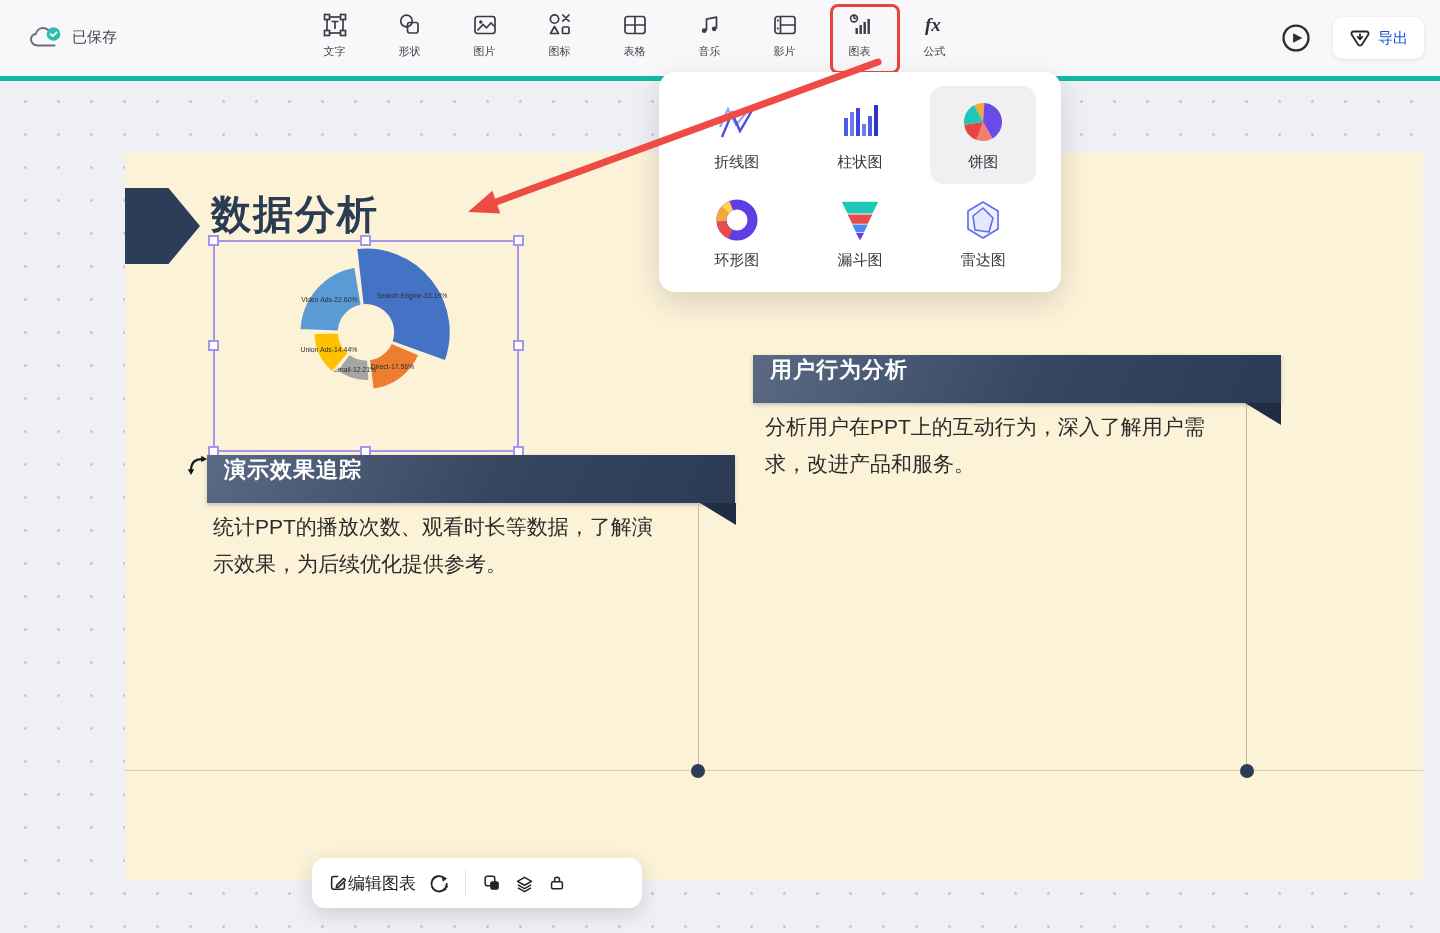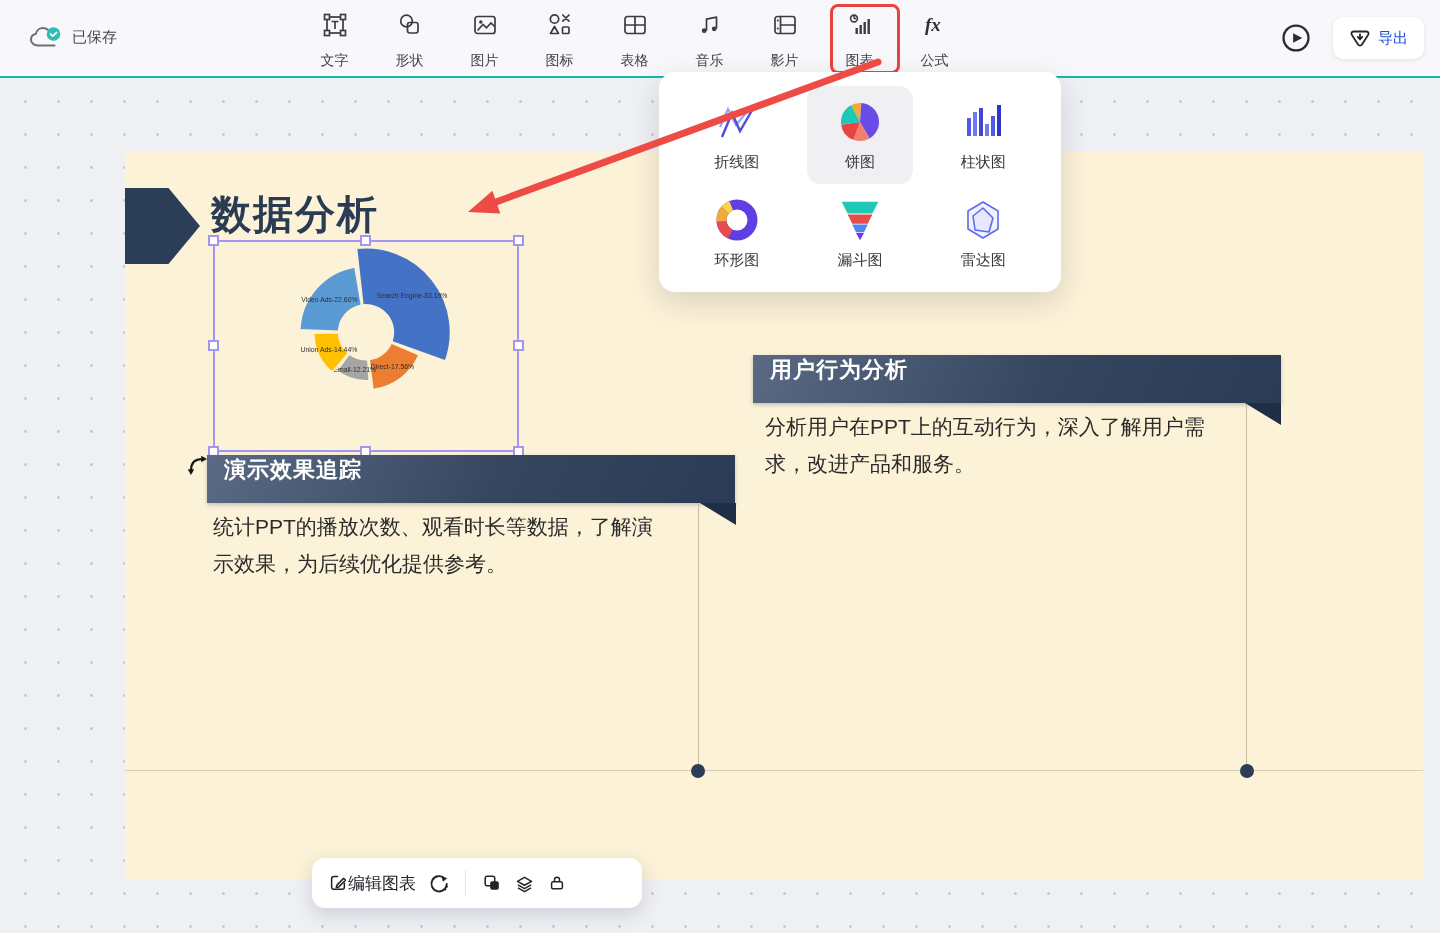--- a/index.html
+++ b/index.html
@@ -1,24 +1,24 @@
 <!DOCTYPE html>
 <html style="--highlight-red: #e8443f; --arrow-red: #ee4b45; --banner-navy: #2c3d58; --slide-bg: #fcf2d7; --selection-purple: #a495ee; --saved-teal: #2fbdb3;"><head>
 <meta charset="utf-8">
 <style>
   html,body{margin:0;padding:0;background:#eef0f4;font-family:"Liberation Sans","DejaVu Sans",sans-serif;}
   .page{position:relative;width:1440px;height:933px;overflow:hidden;background:#eef0f4;}
 
   
-  .header{position:absolute;left:0;top:0;width:1440px;height:76px;background:#f8f8fa;border-bottom:2px solid #14b8a6;z-index:20;}
+  .header{position:absolute;left:0;top:0;width:1440px;height:76px;background:#f8f8fa;border-bottom:5px solid #14b8a6;z-index:20;}
   .save-indicator{position:absolute;left:26px;top:24px;display:flex;align-items:center;gap:8px;color:#47474f;font-size:15px;}
   .tools{position:absolute;left:297px;top:8px;display:flex;}
   .tool{width:75px;height:62px;display:flex;flex-direction:column;align-items:center;justify-content:flex-start;background:none;border:none;cursor:pointer;padding:2px 0 0 0;}
   .tool .tico{height:30px;display:flex;align-items:center;justify-content:center;}
-  .tool .tlabel{font-size:14px;color:#3f3f46;margin-top:12px;}
+  .tool .tlabel{font-size:11px;color:#3f3f46;margin-top:4px;}
   .red-highlight{position:absolute;left:830px;top:4px;width:64px;height:64px;border:3px solid var(--highlight-red,#e8443f);border-radius:8px;pointer-events:none;}
   .hdr-right{position:absolute;right:16px;top:0;height:76px;display:flex;align-items:center;gap:20px;}
   .play-btn{background:none;border:none;cursor:pointer;width:34px;height:34px;padding:0;display:flex;align-items:center;justify-content:center;}
   .export-btn{display:flex;align-items:center;gap:7px;background:#fff;border:none;border-radius:10px;height:42px;padding:0 16px;font-size:15px;color:#1d4ed8;cursor:pointer;box-shadow:0 1px 4px rgba(20,20,40,.10);}
 
   
   .canvas-bg{position:absolute;left:0;top:76px;width:1440px;height:857px;
     background-image:radial-gradient(circle,#c7c8d4 1.3px,transparent 1.5px);
     background-size:33px 33px;background-position:9px 9px;}
 
@@ -267,42 +267,42 @@
   </div>
 
   <div class="chart-menu">
     <button class="chart-item">
       <svg width="44" height="44" viewBox="0 0 44 44" fill="none">
         <polyline points="5,27 13,9 21,25 31,13" stroke="#97a3f7" stroke-width="2.2"></polyline>
         <polyline points="7,37 17,13 25,31 39,7" stroke="#4d4de0" stroke-width="2.4"></polyline>
       </svg>
       <span class="clabel">折线图</span>
     </button>
+    <button class="chart-item">
+      <svg width="44" height="44" viewBox="0 0 44 44">
+        <rect x="6" y="18" width="4" height="18" fill="#4f5ae8"></rect>
+          <rect x="12" y="12" width="4" height="24" fill="#6e79f4"></rect>
+        <rect x="18" y="8" width="4" height="28" fill="#3f46d6"></rect>
+          <rect x="24" y="24" width="4" height="12" fill="#6e79f4"></rect>
+        <rect x="30" y="16" width="4" height="20" fill="#4f5ae8"></rect>
+          <rect x="36" y="5" width="4" height="31" fill="#2f35c9"></rect>
+      </svg>
+      <span class="clabel">柱状图</span>
+    </button>
     <button class="chart-item selected">
       <svg width="44" height="44" viewBox="0 0 44 44">
         <path d="M22 22 L13.08 5.22 A19 19 0 0 1 23.33 3.05 Z" fill="#f2a93b"></path>
         <path d="M22 22 L23.33 3.05 A19 19 0 0 1 31.5 38.45 Z" fill="#6a4be8"></path>
         <path d="M22 22 L31.5 38.45 A19 19 0 0 1 15.5 39.86 Z" fill="#f07f6e"></path>
         <path d="M22 22 L15.5 39.86 A19 19 0 0 1 3.19 24.64 Z" fill="#e84444"></path>
         <path d="M22 22 L3.19 24.64 A19 19 0 0 1 13.08 5.22 Z" fill="#1fc7b7"></path>
       </svg>
       <span class="clabel">饼图</span>
     </button>
     <button class="chart-item">
-      <svg width="44" height="44" viewBox="0 0 44 44">
-        <rect x="6" y="18" width="4" height="18" fill="#4f5ae8"></rect>
-          <rect x="12" y="12" width="4" height="24" fill="#6e79f4"></rect>
-        <rect x="18" y="8" width="4" height="28" fill="#3f46d6"></rect>
-          <rect x="24" y="24" width="4" height="12" fill="#6e79f4"></rect>
-        <rect x="30" y="16" width="4" height="20" fill="#4f5ae8"></rect>
-          <rect x="36" y="5" width="4" height="31" fill="#2f35c9"></rect>
-      </svg>
-      <span class="clabel">柱状图</span>
-    </button>
-    <button class="chart-item">
       <svg width="44" height="44" viewBox="0 0 44 44" fill="none" stroke-width="10">
         <circle cx="22" cy="22" r="15.5" stroke="#5f3fe4"></circle>
         <path d="M15.45 36.05 A15.5 15.5 0 0 1 6.56 23.35" stroke="#e84b4b"></path>
         <path d="M6.56 23.35 A15.5 15.5 0 0 1 10.13 12.03" stroke="#f2a93b"></path>
         <path d="M10.13 12.03 A15.5 15.5 0 0 1 16.19 7.63" stroke="#ffd14d"></path>
       </svg>
       <span class="clabel">环形图</span>
     </button>
     <button class="chart-item">
       <svg width="44" height="44" viewBox="0 0 44 48">

